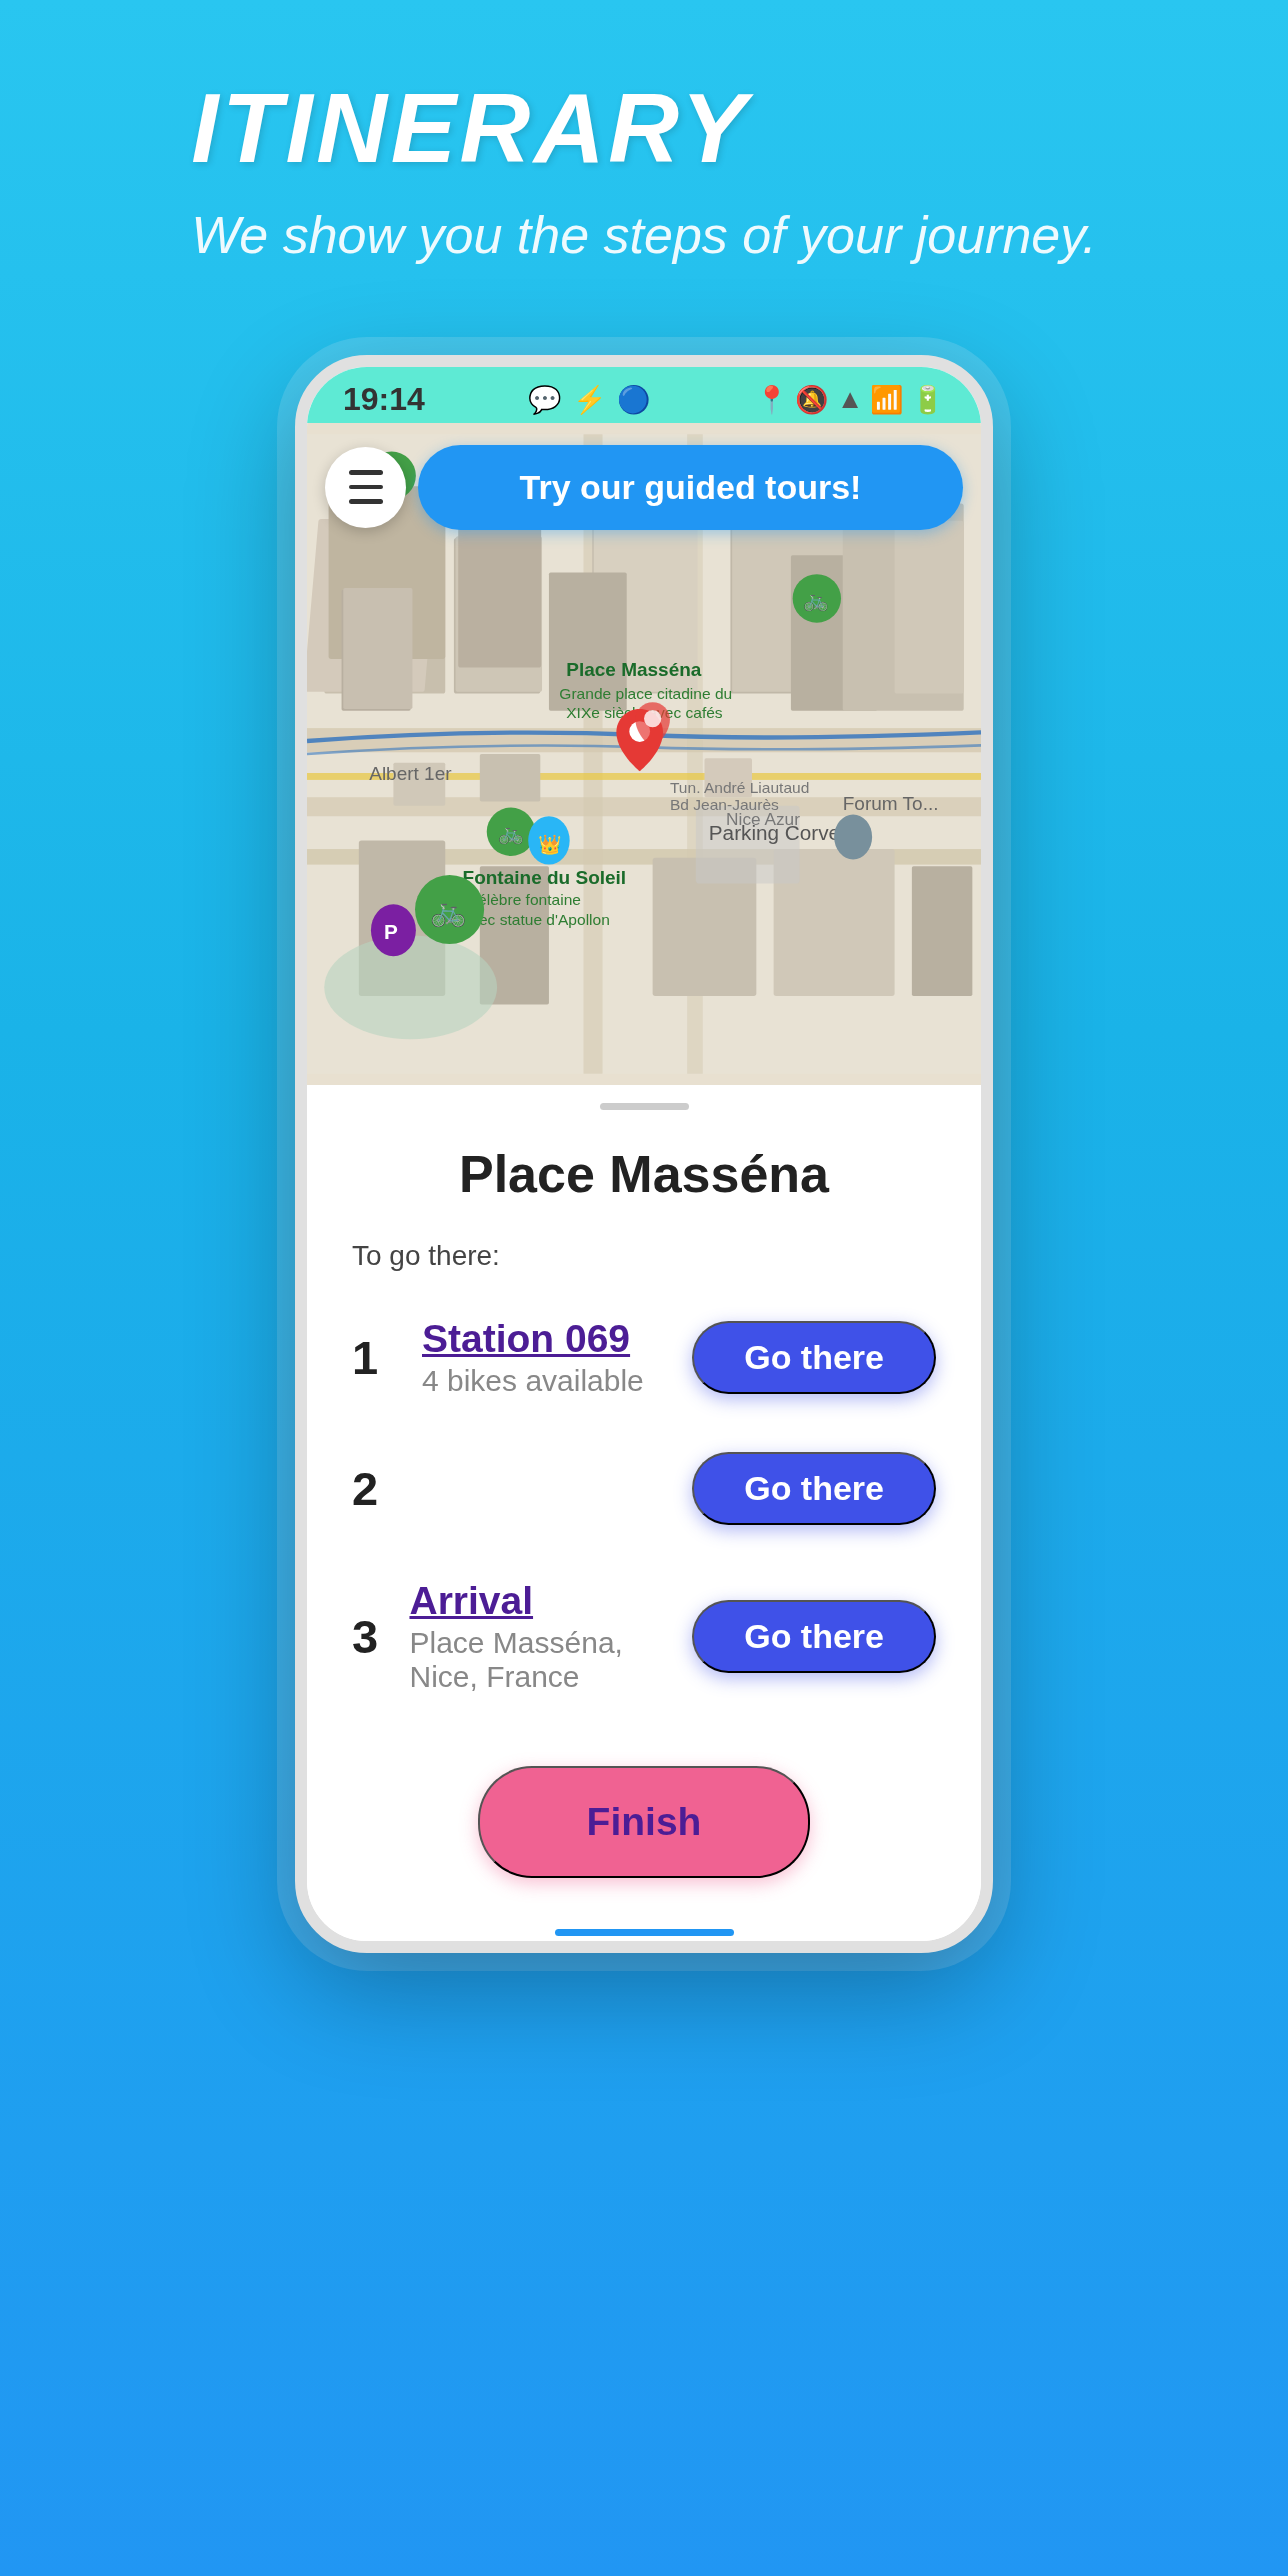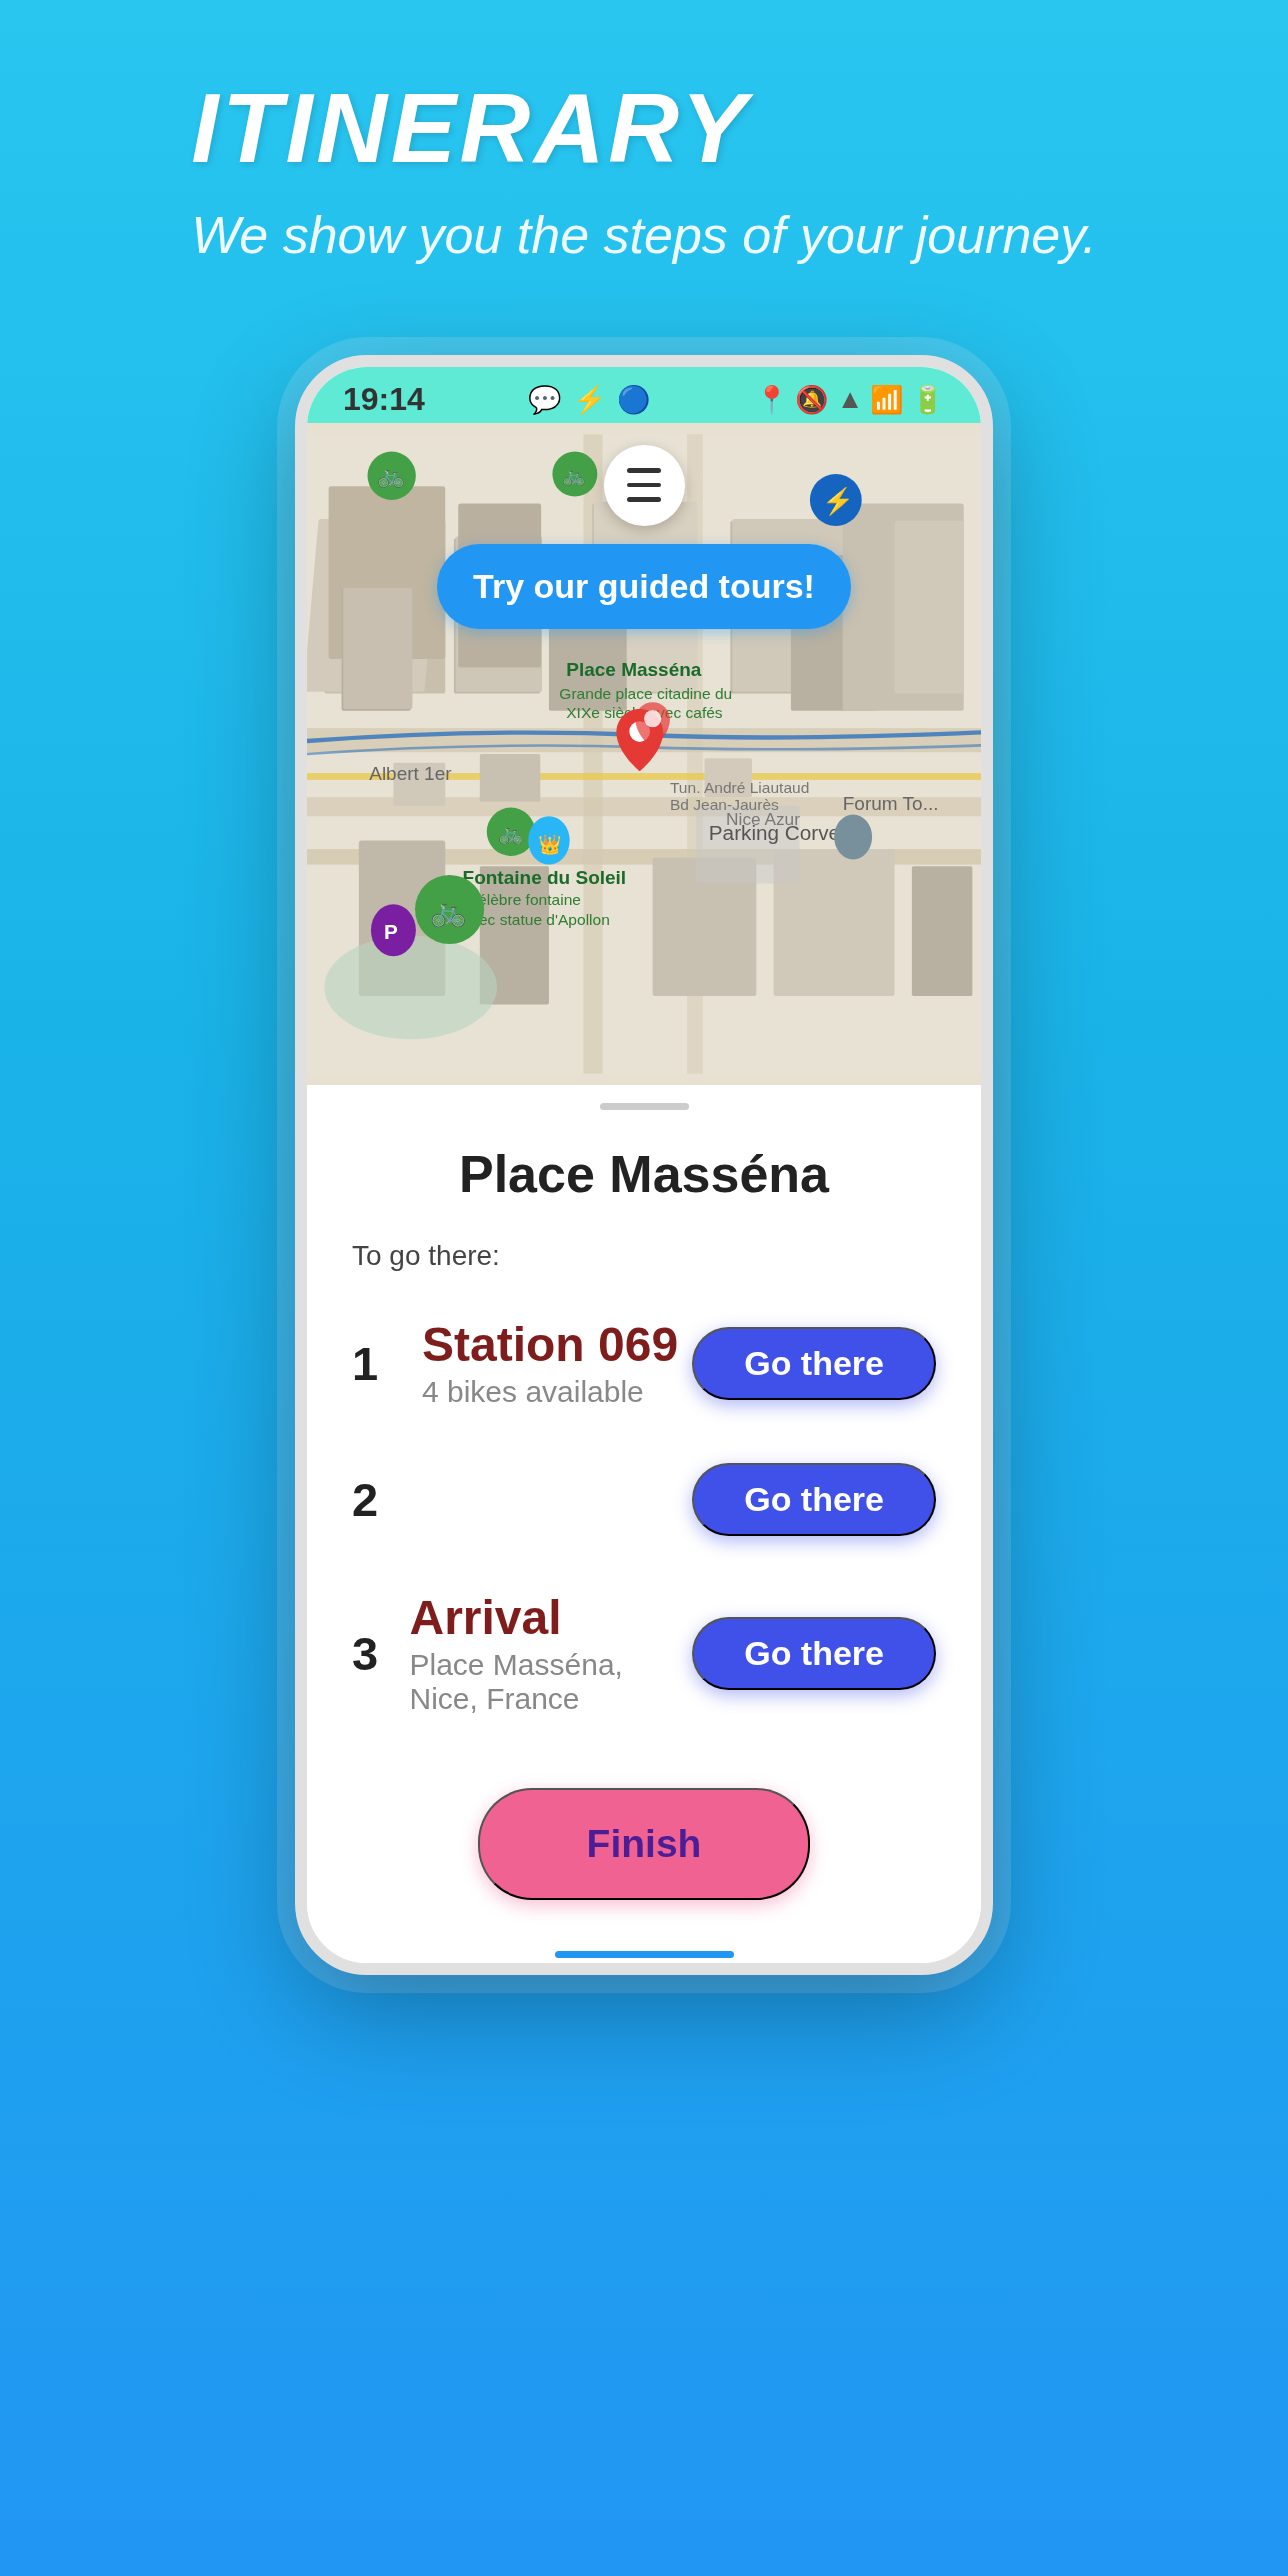--- a/index.html
+++ b/index.html
@@ -95,23 +95,22 @@
     }
 
     
     .map-header-overlay {
       position: absolute;
       top: 21.5px;
       left: 18px;
       right: 18px;
       display: flex;
       align-items: center;
-      gap: 18px;
+      gap: 12px;
       z-index: 10;
-      flex-direction: column;
     }
 
     .menu-btn {
       width: 81px;
       height: 81px;
       background: white;
       border-radius: 50%;
       display: flex;
       flex-direction: column;
       justify-content: center;
@@ -193,23 +192,24 @@
     .station-number {
       font-size: 47px;
       font-weight: 700;
       color: #222;
       width: 45px;
     }
 
     .station-info {}
 
     .station-name {
-      font-size: 48px;
+      font-size: 39px;
       font-weight: 600;
-      color: #7f1d1d;
+      color: #4c1d95;
+      text-decoration: underline;
     }
 
     .station-detail {
       font-size: 30px;
       color: #888;
       margin-top: 3px;
     }
 
     .go-there-btn {
       background: #3f51e8;

